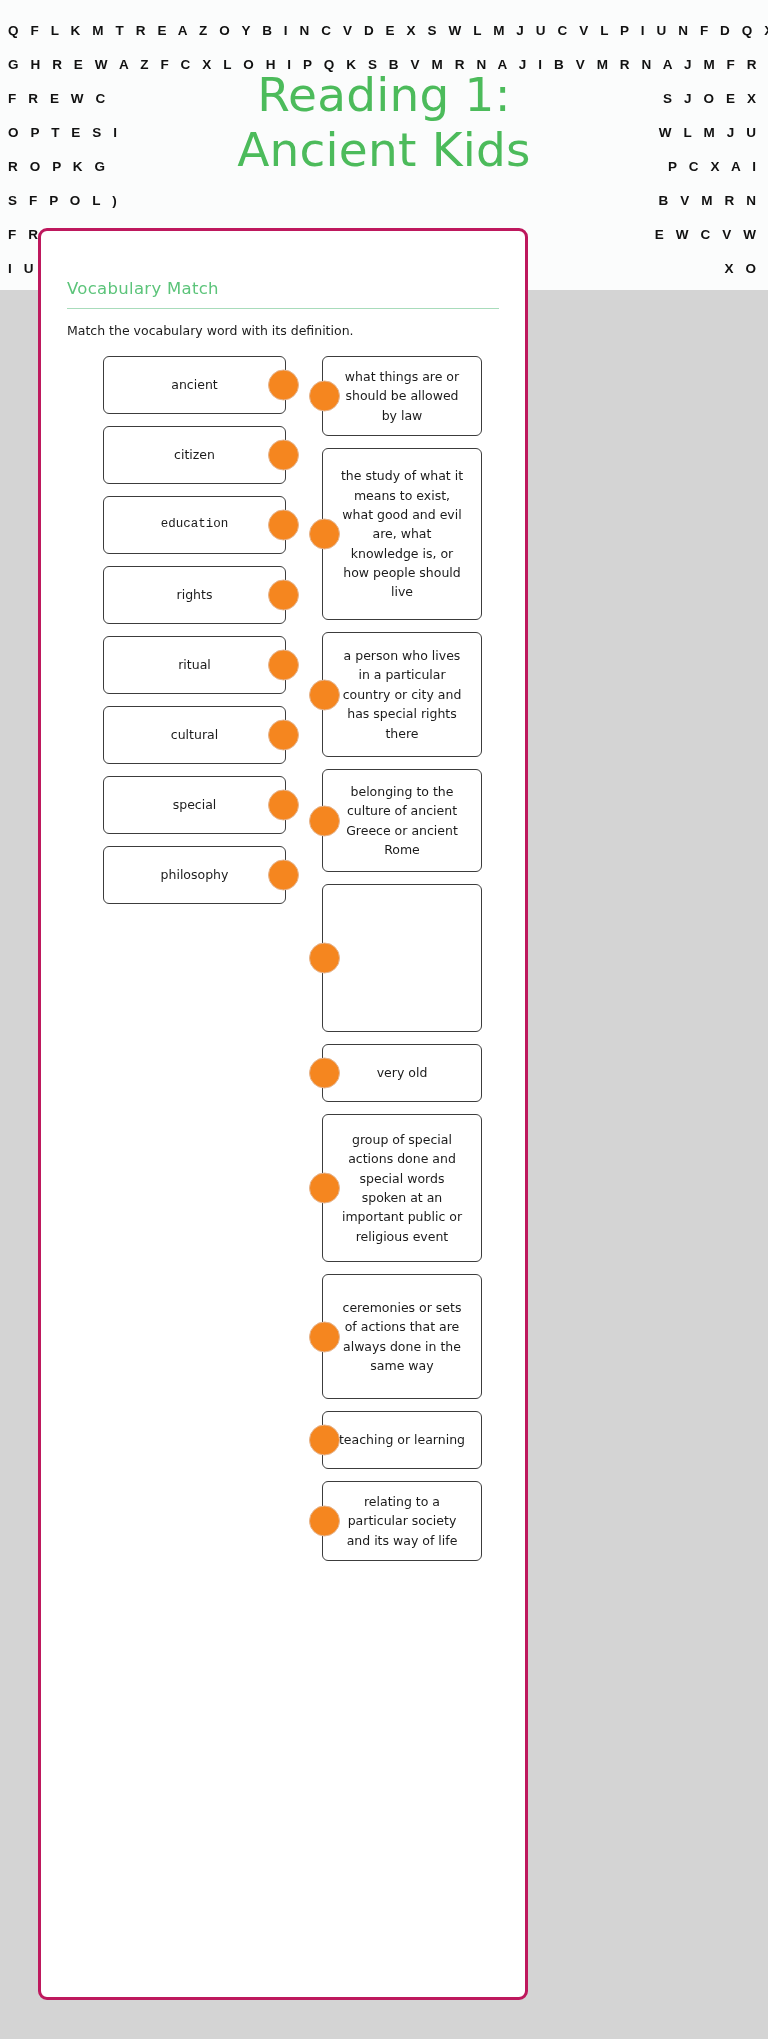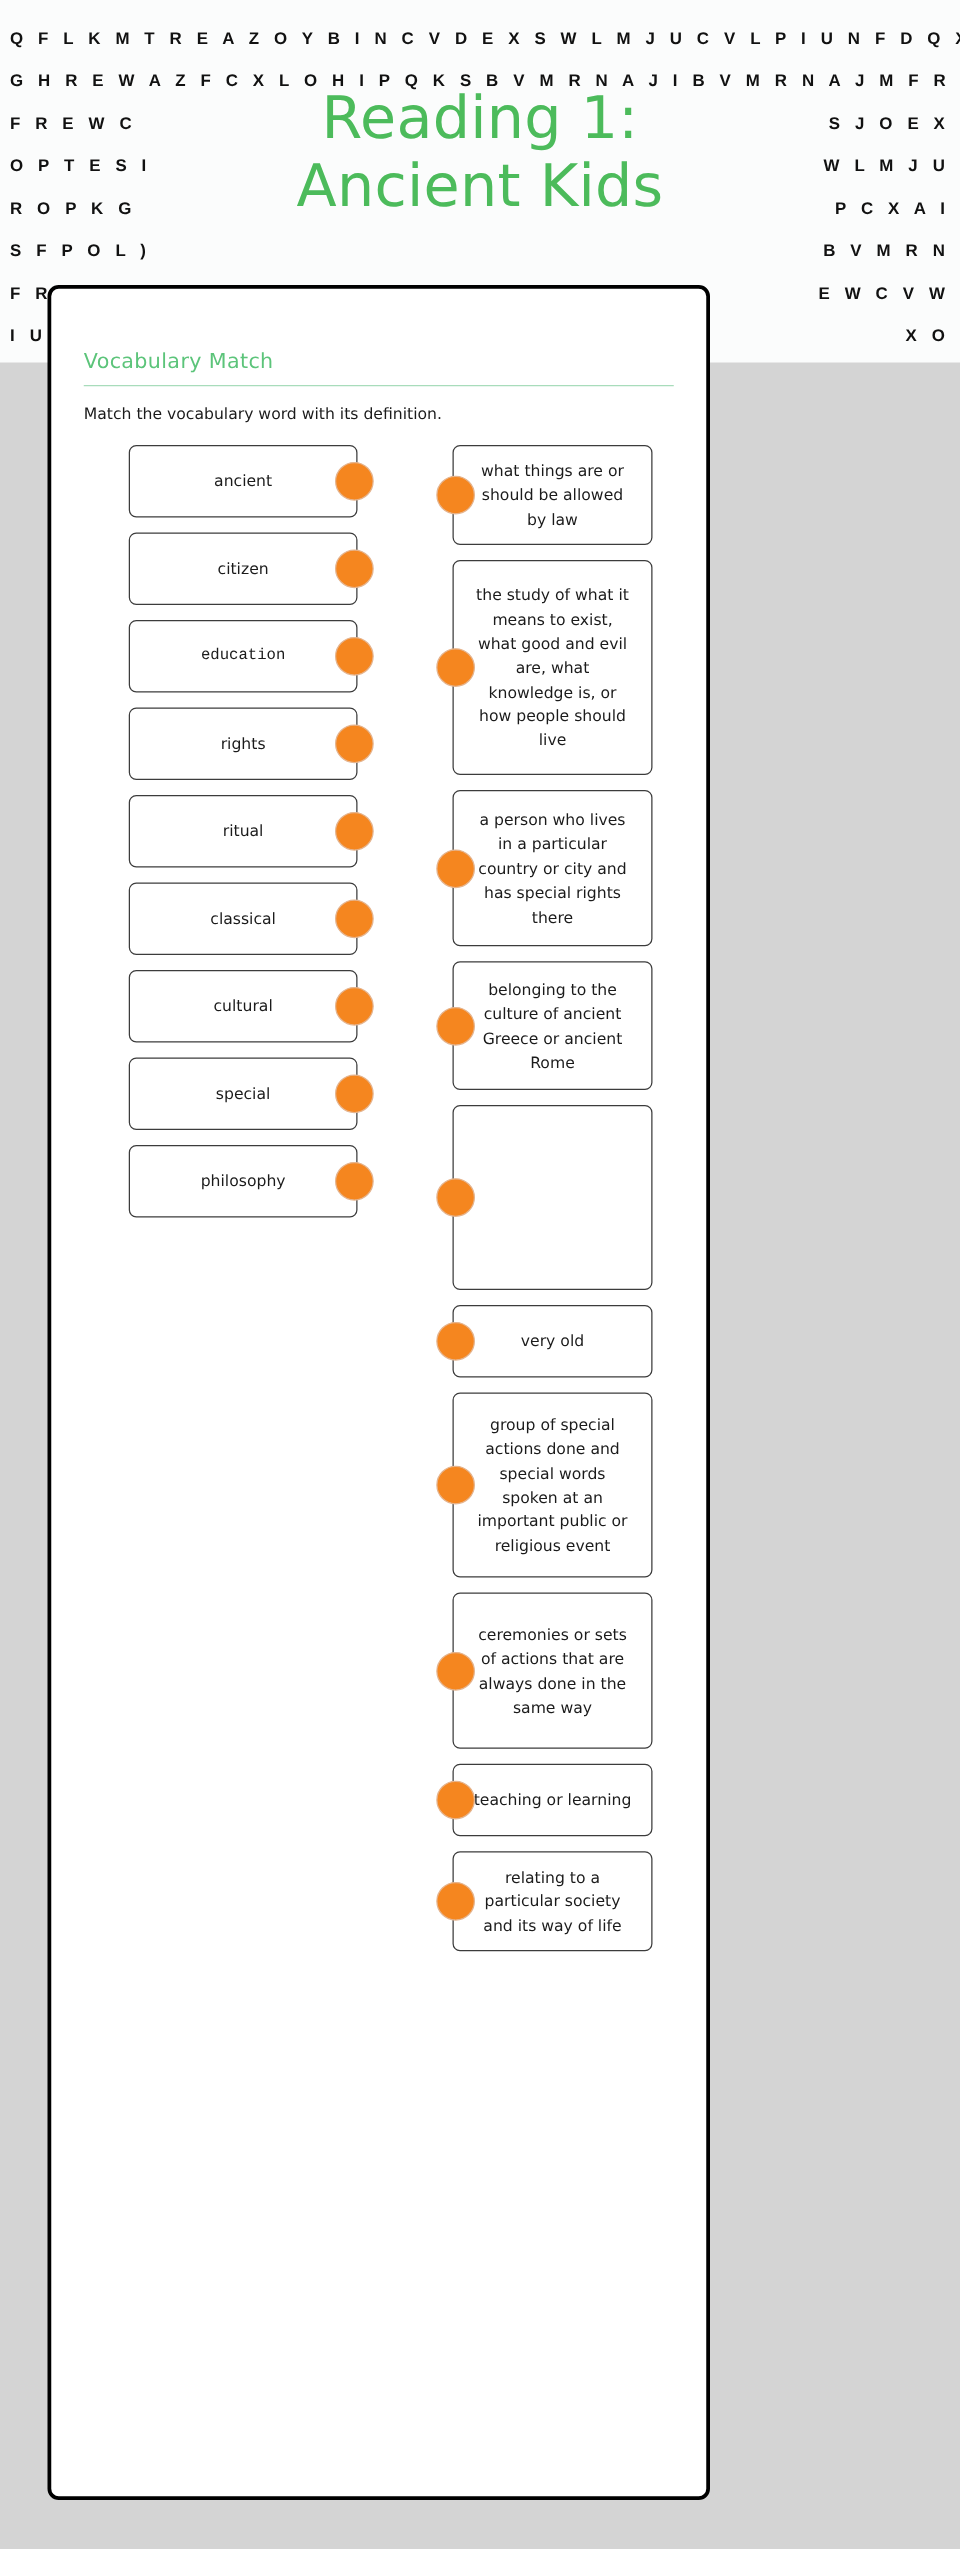--- a/index.html
+++ b/index.html
@@ -54,24 +54,24 @@
     font-family:"DejaVu Sans", sans-serif;
     z-index:3;
     pointer-events:none;
   }
 
   
   .card{
     position:absolute;
     top:228px;
     left:38px;
-    width:530px;
+    width:490px;
     min-height:1772px;
     background:#ffffff;
-    border:3px solid #000000;
+    border:3px solid #be185d;
     border-radius:9px;
     box-sizing:border-box;
     z-index:5;
     padding:48px 26px 40px 26px;
   }
   .section-title{
     color:#5cc47a;
     font-size:16.5px;
     font-weight:400;
     letter-spacing:0.3px;
@@ -177,24 +177,20 @@
           </div>
           <div class="item item-left" style="height: 58px; margin-bottom: 12px;">
             <span>rights</span>
             <span class="dot dot-right"></span>
           </div>
           <div class="item item-left" style="height: 58px; margin-bottom: 12px;">
             <span>ritual</span>
             <span class="dot dot-right"></span>
           </div>
           <div class="item item-left" style="height: 58px; margin-bottom: 12px;">
-            <span>classical</span>
-            <span class="dot dot-right"></span>
-          </div>
-          <div class="item item-left" style="height: 58px; margin-bottom: 12px;">
             <span>cultural</span>
             <span class="dot dot-right"></span>
           </div>
           <div class="item item-left" style="height: 58px; margin-bottom: 12px;">
             <span>special</span>
             <span class="dot dot-right"></span>
           </div>
           <div class="item item-left" style="height: 58px; margin-bottom: 12px;">
             <span>philosophy</span>
             <span class="dot dot-right"></span>

